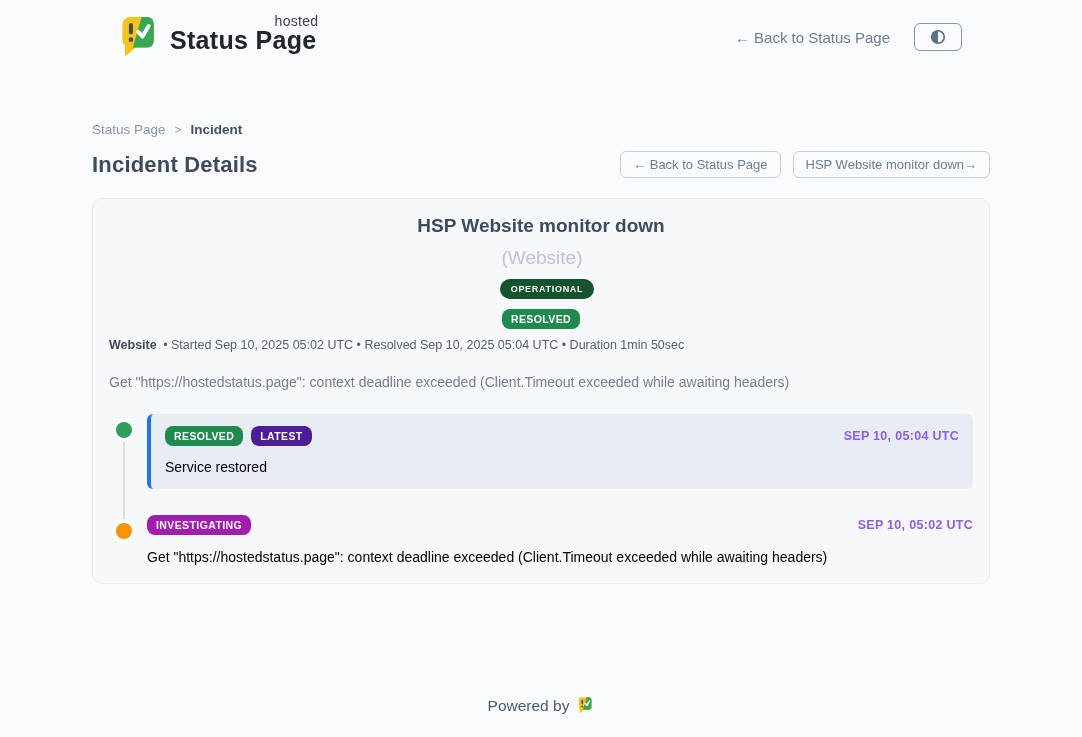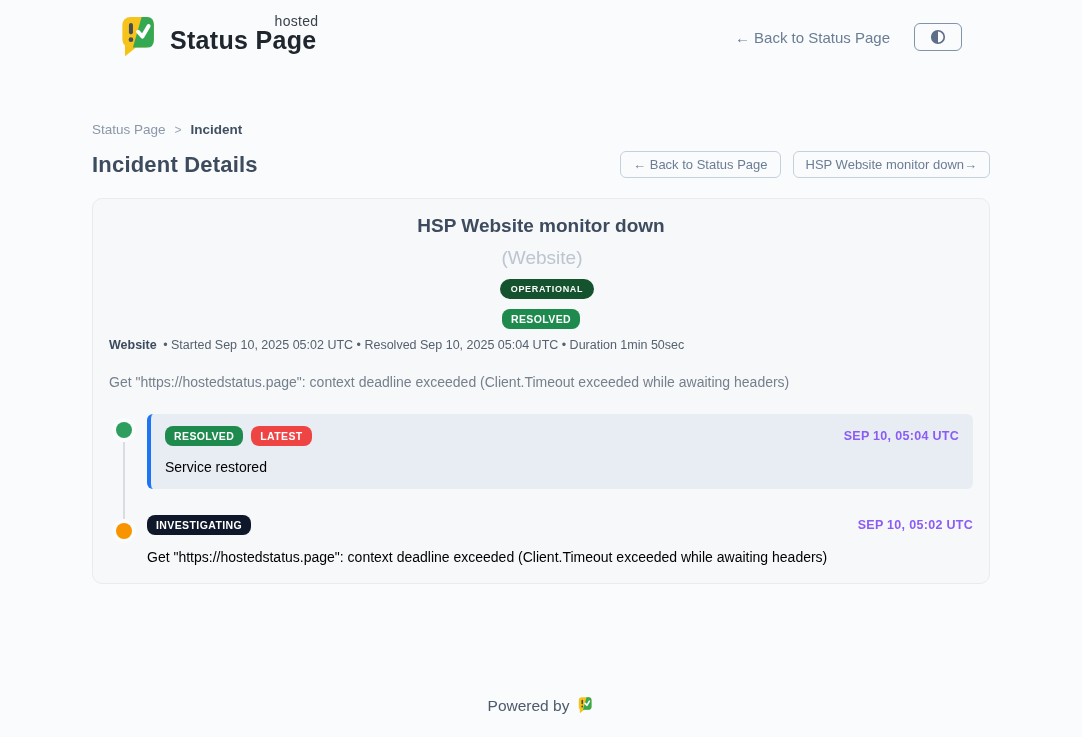--- a/index.html
+++ b/index.html
@@ -33,22 +33,22 @@
 
   
   .card { margin-top:20px; background:#f7f8fa; border:1px solid #e8ecf1; border-radius:10px; padding:16px 16px 18px 16px; }
   .card-head { display:flex; align-items:center; gap:10px; flex-wrap:wrap;flex-direction:column; }
   .inc-title { font-size:19px; font-weight:700; color:#3d4b5e; }
   .inc-component { font-size:19px; color:#bcc5d0; font-weight:400; margin-left:2px; }
   .badge { display:inline-block; color:#fff; font-weight:700; text-transform:uppercase; }
   .badge-pill { font-size:9px; letter-spacing:.7px; padding:5px 11px; border-radius:999px; background:#14532d; margin-left:12px; }
   .badge-rect { font-size:10.5px; letter-spacing:.4px; padding:4px 9px; border-radius:8px; }
   .bg-green-dark { background:#1e8a4d; }
-  .bg-blue { background:#ef4444; }
-  .bg-orange { background:#0f172a; }
+  .bg-blue { background:#4c1d95; }
+  .bg-orange { background:#a21caf; }
   .card-meta { margin-top:9px; font-size:12.5px; color:#55616f; }
   .meta-comp { font-weight:700; color:#3d4b5e;margin-top:36px; }
   .meta-rest { margin-left:3px; }
   .card-desc { margin-top:22px; font-size:14px; color:#75808d; }
 
   
   .timeline { position:relative; margin-top:24px; padding-left:0; }
   .timeline-line { position:absolute; left:14px; top:18px; bottom:46px; width:2px; background:#d9dde3; }
   .tl-entry { position:relative; padding-left:38px; }
   .tl-entry + .tl-entry { margin-top:26px; }

